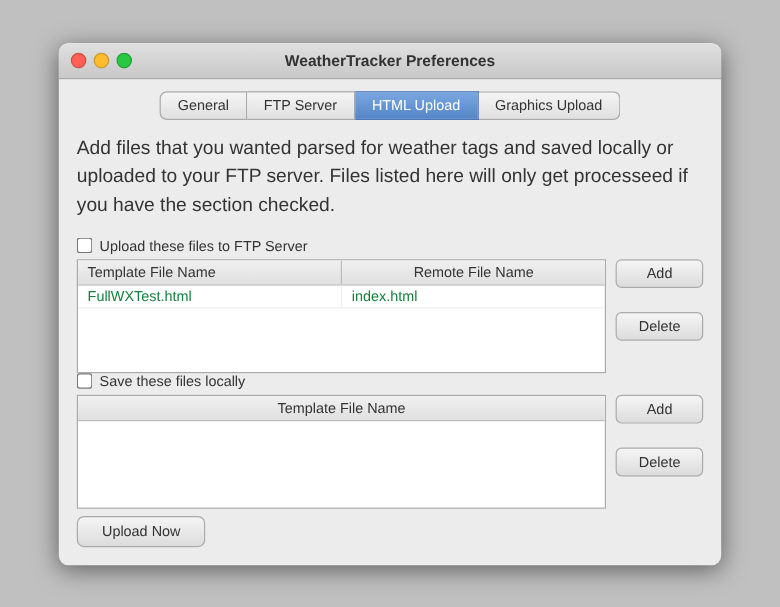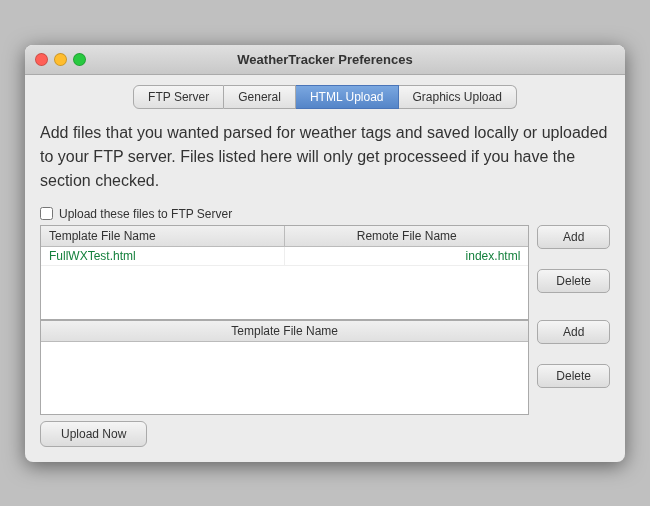--- a/index.html
+++ b/index.html
@@ -9,21 +9,21 @@
       font-family: -apple-system, "Lucida Grande", Arial, sans-serif;
       font-size: 13px;
       display: flex;
       justify-content: center;
       align-items: center;
       width: 650px;
       height: 506px;
     }
 
     .window {
-      width: 600px;
+      width: 552px;
       background: #ececec;
       border-radius: 8px;
       box-shadow: 0 4px 20px rgba(0,0,0,0.5), inset 0 1px 0 rgba(255,255,255,0.6);
       overflow: hidden;
     }
 
     .titlebar {
       background: linear-gradient(to bottom, #e0e0e0, #c8c8c8);
       border-bottom: 1px solid #aaa;
       height: 30px;
@@ -164,21 +164,20 @@
     .table-cell {
       padding: 2px 8px;
       font-size: 12px;
       color: #15803d;
       flex: 1;
       border-right: 1px solid #eee;
     }
 
     .table-cell:last-child {
       border-right: none;
-      text-align: right;
     }
 
     .table-buttons {
       display: flex;
       flex-direction: column;
       gap: 20px;
     }
 
     .mac-button {
       padding: 4px 18px;
@@ -212,22 +211,22 @@
       <div class="traffic-light close"></div>
       <div class="traffic-light minimize"></div>
       <div class="traffic-light maximize"></div>
     </div>
     <div class="titlebar-title">WeatherTracker Preferences</div>
   </div>
 
   <div class="content">
 
     <div class="tabs">
+      <div class="tab">General</div>
       <div class="tab">FTP Server</div>
-      <div class="tab">General</div>
       <div class="tab active">HTML Upload</div>
       <div class="tab">Graphics Upload</div>
     </div>
 
     <div class="description">Add files that you wanted parsed for weather tags and saved locally or uploaded to your FTP server. Files listed here will only get processeed if you have the section checked.</div>
 
     <div class="section">
       <label class="checkbox-label">
         <input type="checkbox" style="">
         <span>Upload these files to FTP Server</span>
@@ -245,20 +244,24 @@
           </div>
         </div>
         <div class="table-buttons">
           <button class="mac-button">Add</button>
           <button class="mac-button">Delete</button>
         </div>
       </div>
     </div>
 
     <div class="section">
+      <label class="checkbox-label">
+        <input type="checkbox" style="">
+        <span>Save these files locally</span>
+      </label>
 
       <div class="table-area">
         <div class="table-container">
           <div class="table-header">
             <div class="col-header">Template File Name</div>
           </div>
         </div>
         <div class="table-buttons">
           <button class="mac-button">Add</button>
           <button class="mac-button">Delete</button>

